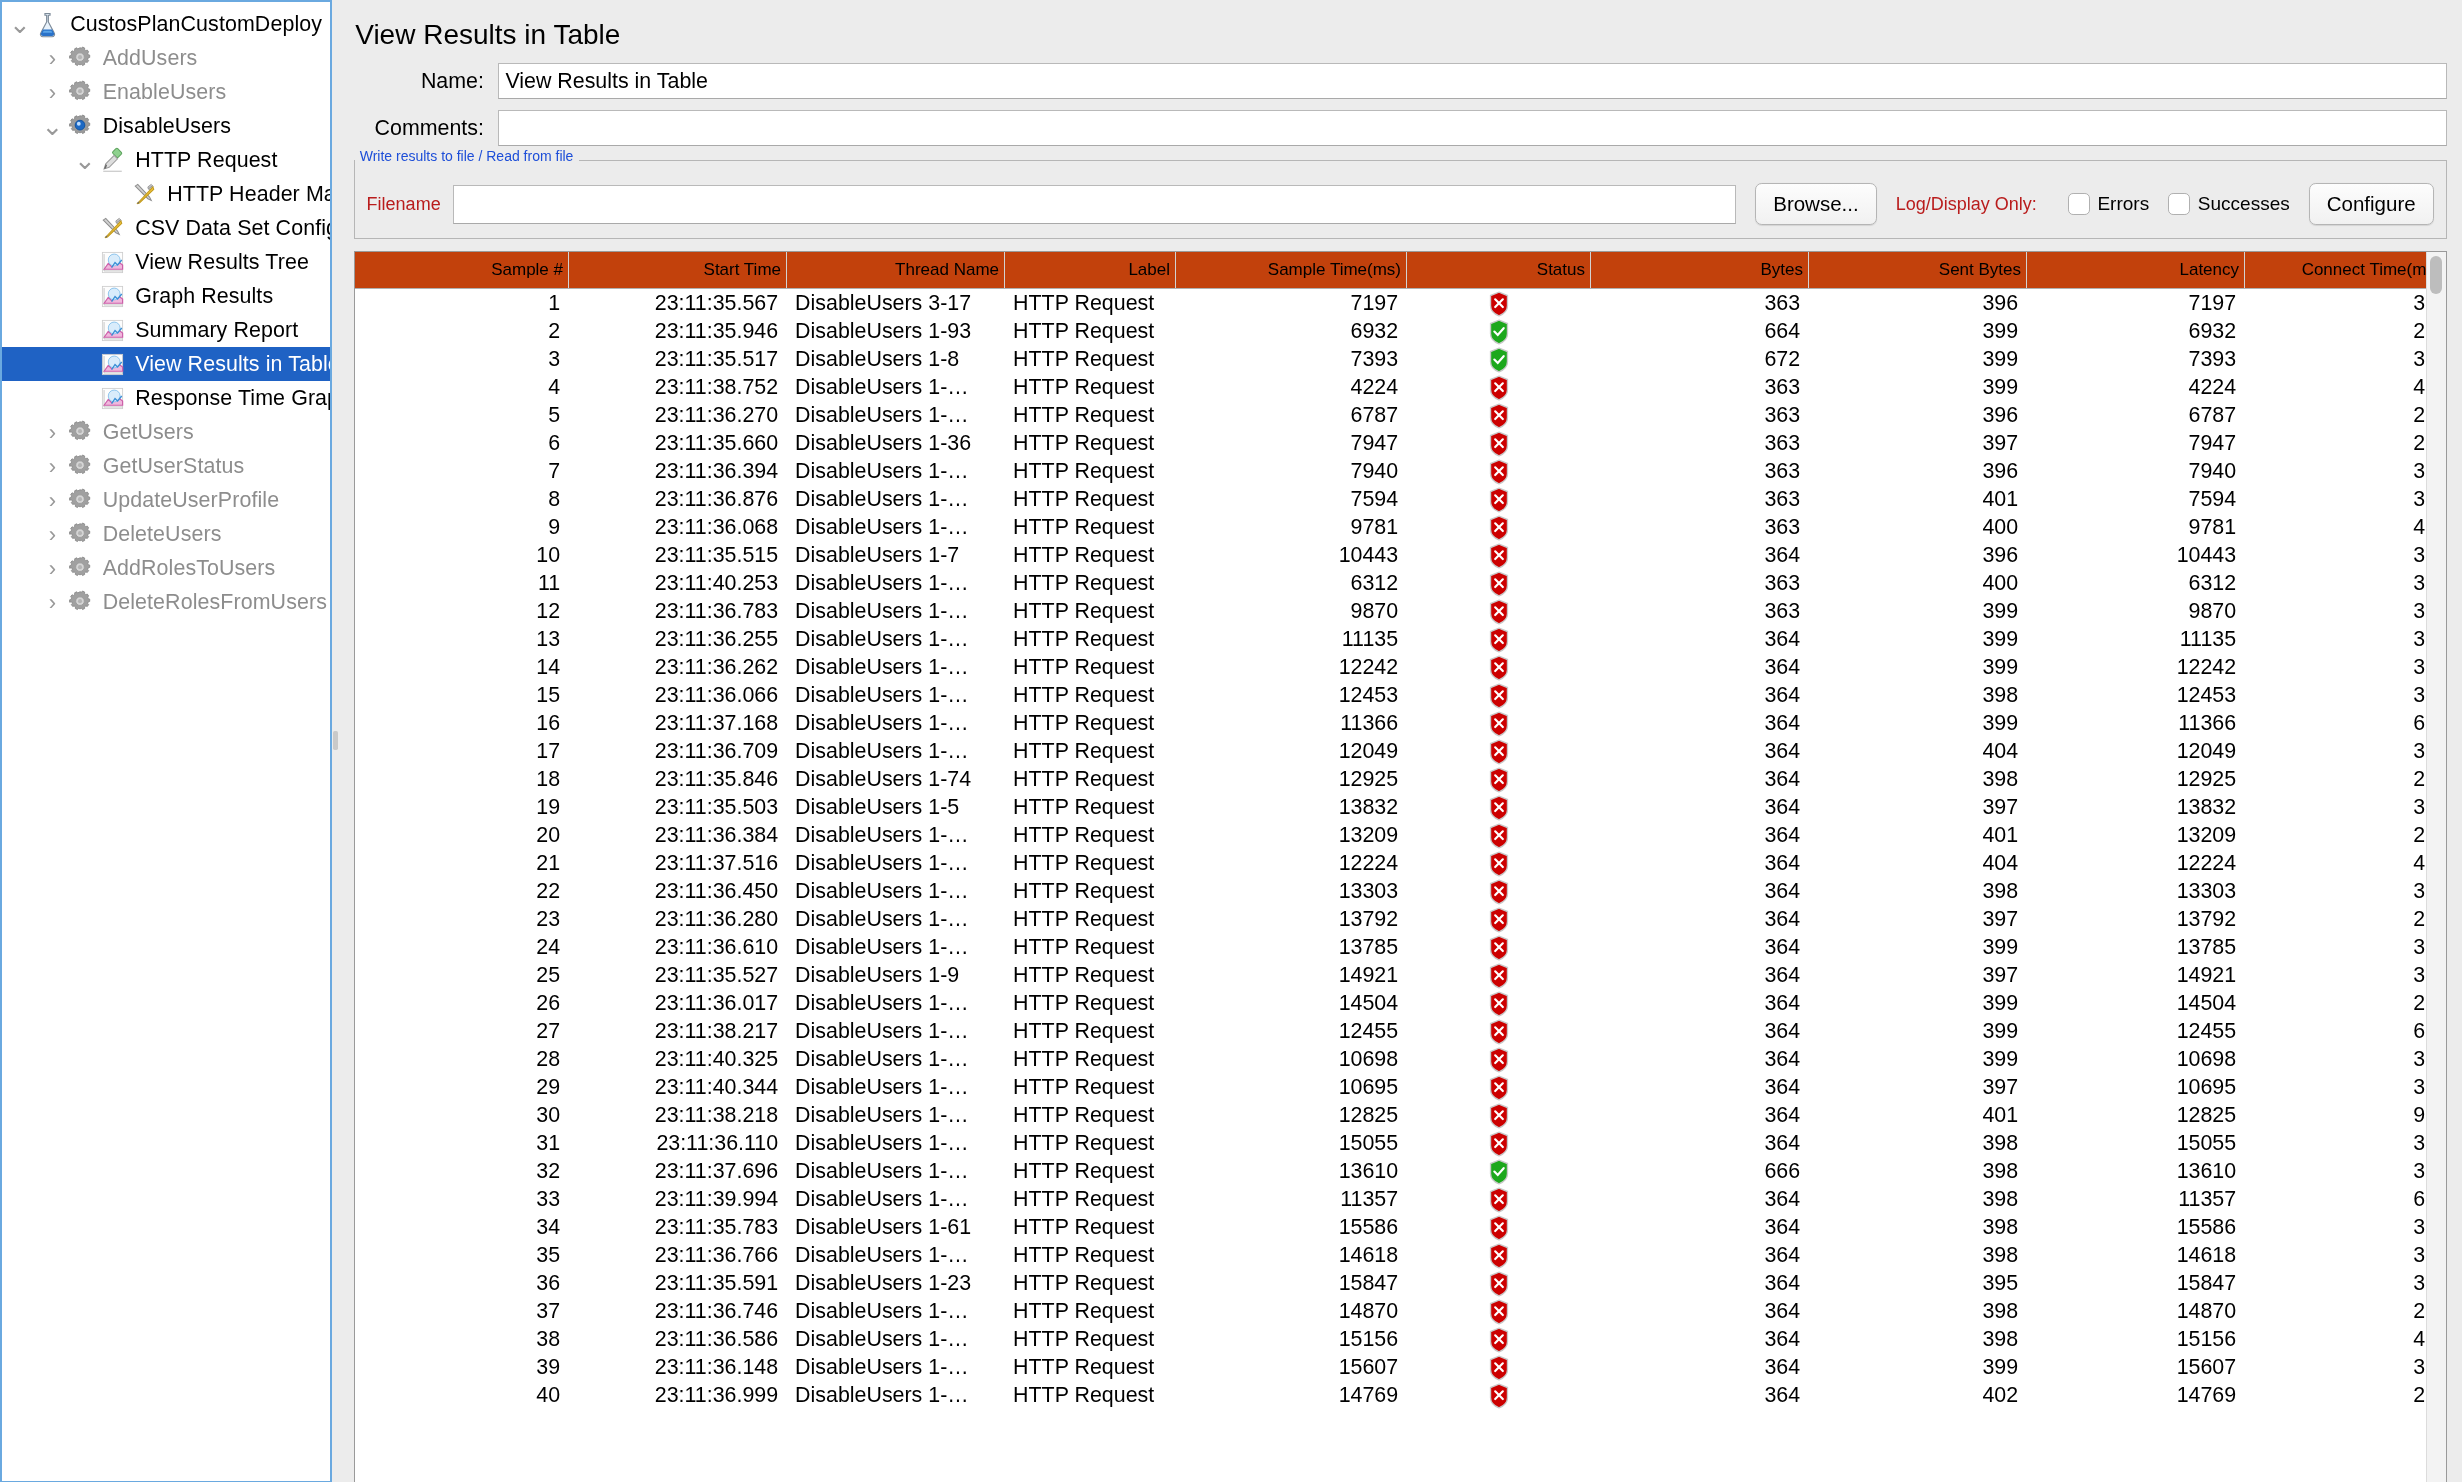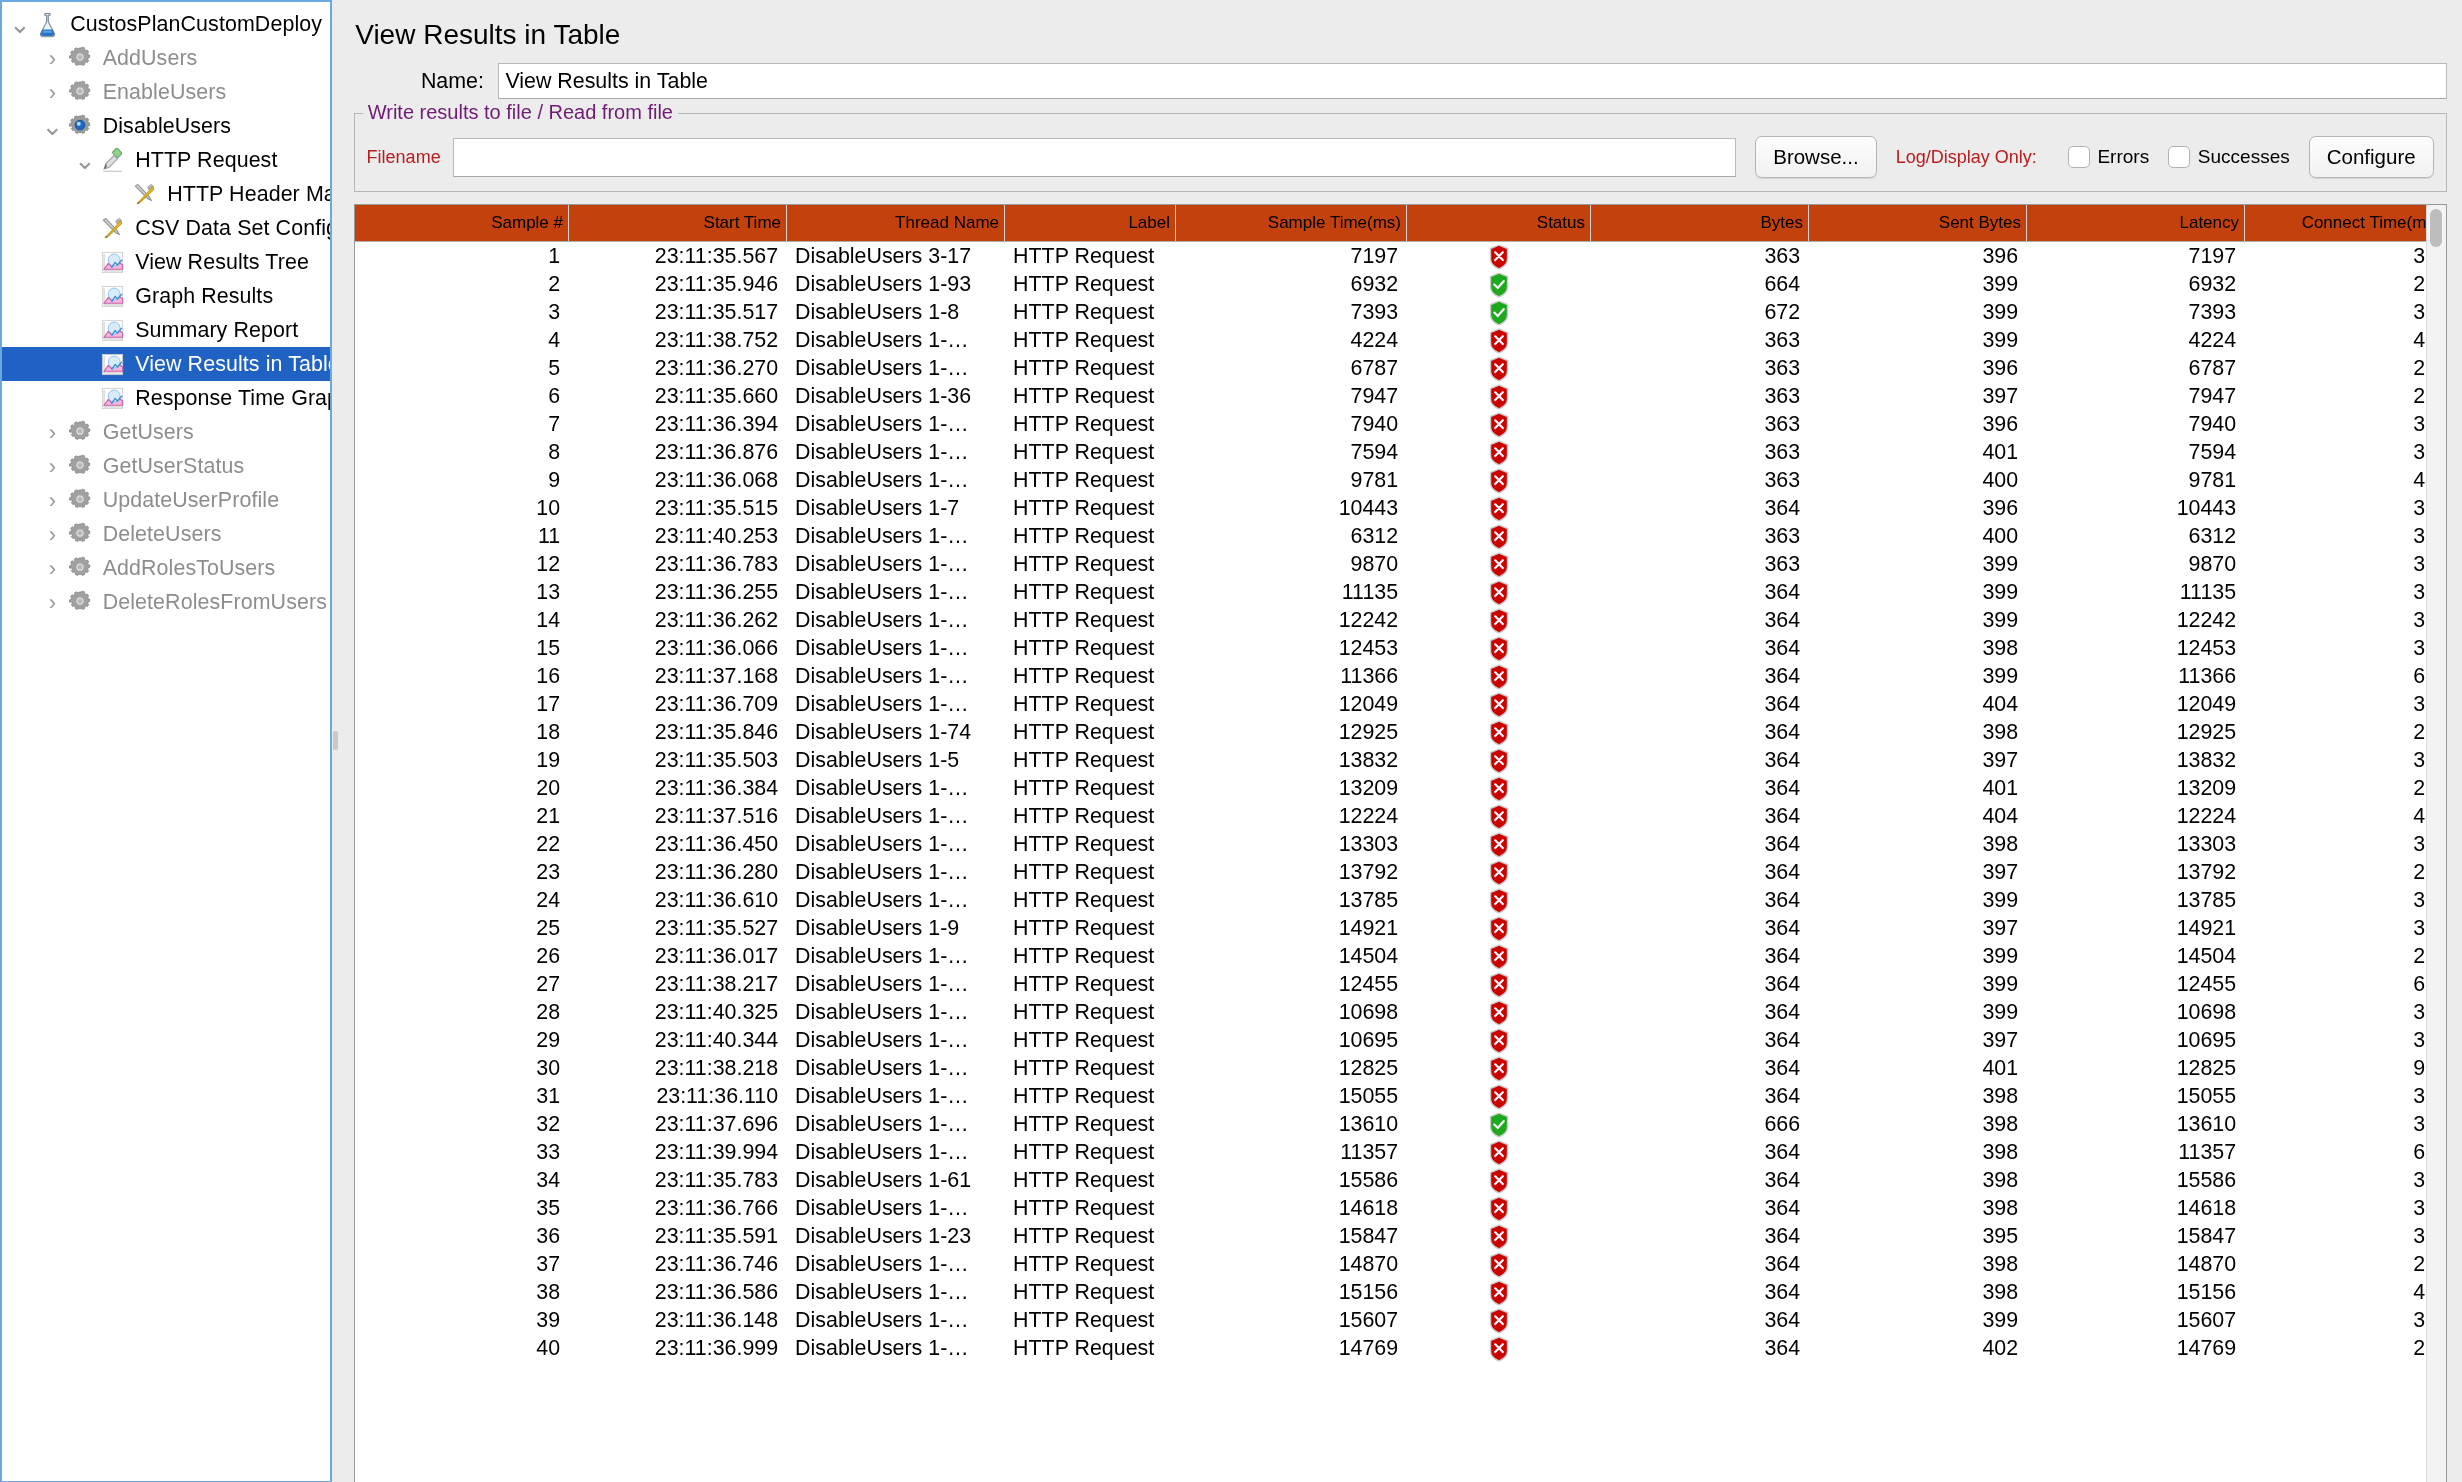--- a/index.html
+++ b/index.html
@@ -123,25 +123,25 @@
   
   .groupbox {
     margin: 3.4px 15.4px 0 15.4px;
     border: 1.7px solid #b6b6b6;
     position: relative;
     padding: 22px 12px 13.7px 12px;
     box-sizing: border-box;
   }
   .groupbox > .gb-title {
     position: absolute;
-    top: -13.7px; left: 8px;
+    top: -13.7px; left: 0;
     background: #ececec;
     padding: 0 5.1px;
-    font-size: 20px;
-    color: #701a75;
+    font-size: 14px;
+    color: #1d4ed8;
   }
   .gb-line {
     display: flex;
     align-items: center;
     gap: 0px;
   }
   .gb-line .lbl { font-size: 18px; color:#b91c1c; margin-right: 12px; white-space:nowrap;}
   .filename-input {
     flex: 1;
     height: 39px;
@@ -470,20 +470,24 @@
 
   <div class="right-panel">
 
     <div class="panel-title">View Results in Table</div>
 
     <div class="field-row">
       <div class="field-label">Name:</div>
       <div class="text-input">View Results in Table</div>
     </div>
 
+    <div class="field-row">
+      <div class="field-label">Comments:</div>
+      <div class="text-input"></div>
+    </div>
 
     <div class="groupbox">
       <div class="gb-title">Write results to file / Read from file</div>
       <div class="gb-line">
         <div class="lbl">Filename</div>
         <div class="filename-input"></div>
         <button class="btn">Browse...</button>
         <div class="lbl ml22">Log/Display Only:</div>
         <div class="chk-wrap">
           <span class="checkbox"></span>

